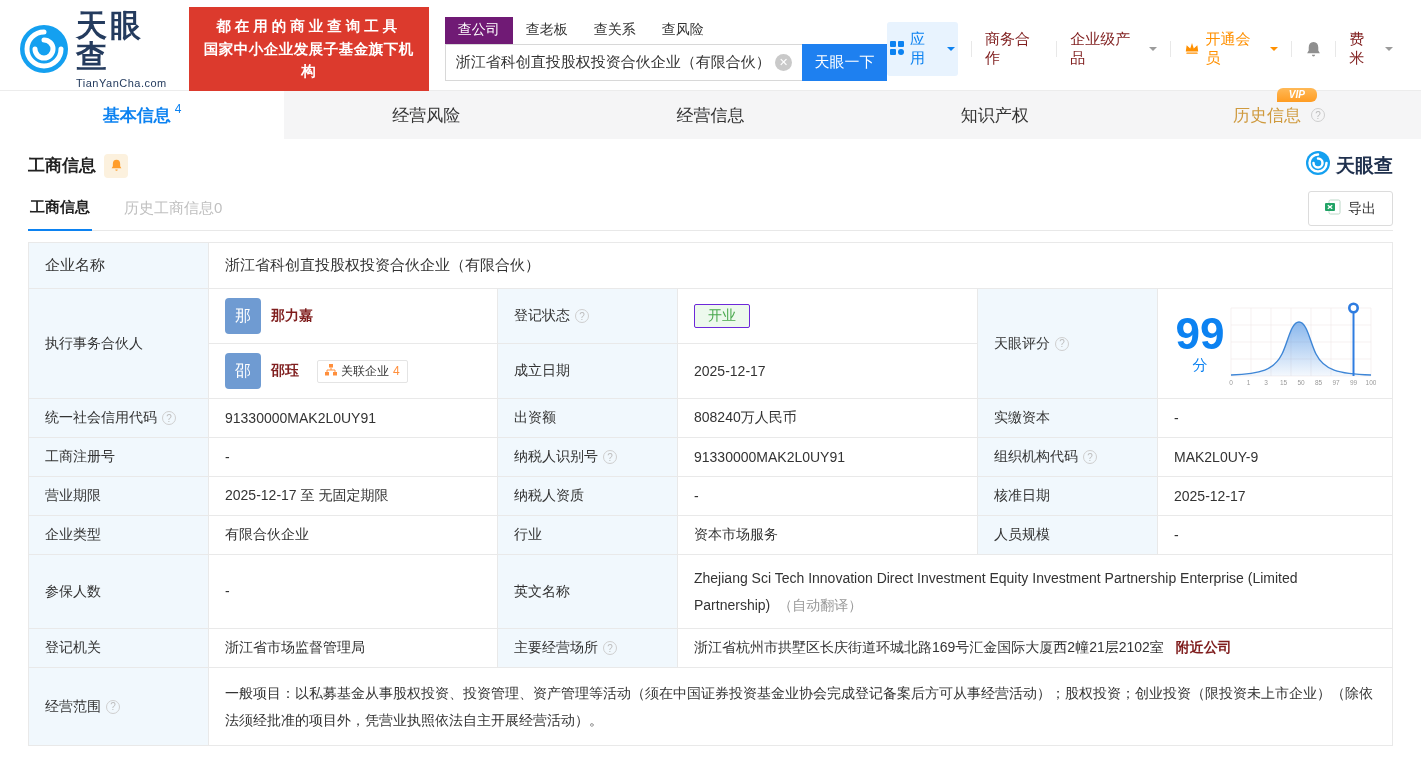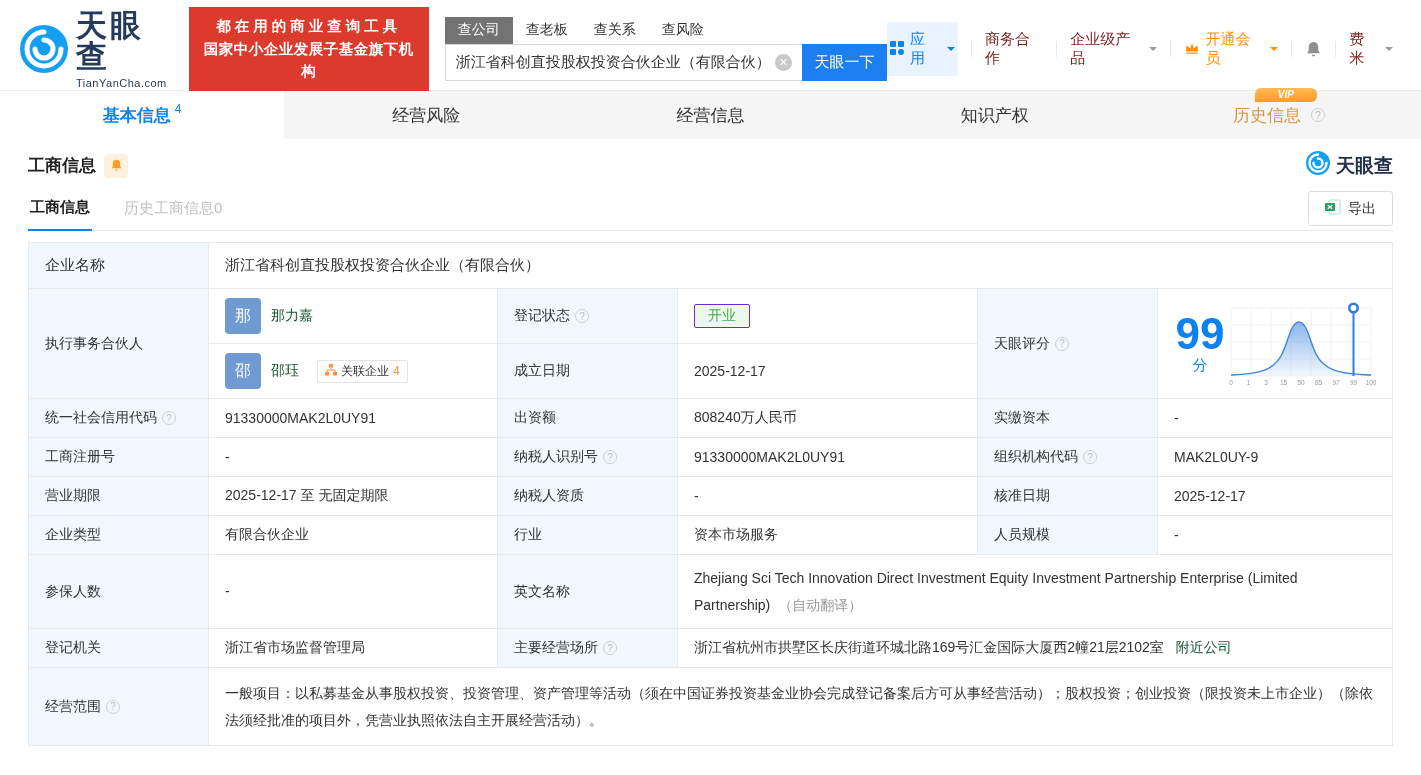--- a/index.html
+++ b/index.html
@@ -16,21 +16,21 @@
   .logo-texts { line-height:1; }
   .logo-title { font-size:31px; font-weight:bold; color:#243b5e; letter-spacing:3px; }
   .logo-domain { font-size:11px; color:#243b5e; margin-top:6px; letter-spacing:.5px; }
   .promo { background:#dc3a2d; color:#fff; margin-left:14px; padding:8px 10px; text-align:center;
            font-weight:bold; font-size:14.5px; line-height:1.55; }
   .promo-l1 { letter-spacing:4px; }
   .promo-l2 { letter-spacing:.5px; }
   .search-area { margin-left:16px; width:452px; }
   .search-tabs { display:flex; font-size:14px; }
   .search-tab { padding:4px 13px 5px; cursor:pointer; color:#333; }
-  .search-tab.active { background:#737373; color:#fff; }
+  .search-tab.active { background:#701a75; color:#fff; }
   .search-row { display:flex; }
   .search-box { position:relative; flex:1; }
   .search-input { width:100%; height:37px; border:1px solid #d8d8d8; border-right:none;
                   padding:0 34px 0 10px; font-size:15px; color:#333; outline:none;
                   font-family:"Liberation Sans","DejaVu Sans",sans-serif; }
   .clear-icon { position:absolute; right:10px; top:10px; width:17px; height:17px; border-radius:50%;
                 background:#c9c9c9; color:#fff; font-size:11px; display:flex; align-items:center;
                 justify-content:center; cursor:pointer; }
   .search-btn { width:85px; height:37px; background:#1e80f0; color:#fff; border:none;
                 font-size:15px; cursor:pointer; font-family:inherit; }
@@ -47,21 +47,21 @@
   
   .tabbar { display:flex; height:49px; background:#f5f5f6; border-top:1px solid #ececec; }
   .tab { flex:1; display:flex; align-items:center; justify-content:center; font-size:17px;
          color:#333; cursor:pointer; position:relative; }
   .tab.active { background:#fff; color:#0c82f1; font-weight:bold; }
   .tab .count { font-size:12px; color:#0c82f1; margin-left:4px; align-self:flex-start; margin-top:11px; font-weight:normal; }
   .tab.history { color:#cf9a3e; }
   .hist-wrap { position:relative; display:flex; align-items:center; gap:5px; }
   .vip-badge { position:absolute; top:-16px; right:8px; background:linear-gradient(#ffb957,#ff9c22);
                color:#fff; font-size:10px; font-weight:bold; font-style:italic;
-               padding:1px 23px 2px; border-radius:6px 6px 6px 0; }
+               padding:1px 12px 2px; border-radius:6px 6px 6px 0; }
   .q { width:14px; height:14px; border-radius:50%; border:1px solid #cfcfcf; color:#bdbdbd;
        font-size:10px; display:inline-flex; align-items:center; justify-content:center;
        margin-left:5px; flex:none; cursor:pointer; }
   .q::before { content:"?"; }
   
   .section-row { display:flex; align-items:center; justify-content:space-between; padding:12px 28px 8px; }
   .section-title { display:flex; align-items:center; gap:8px; font-size:17px; font-weight:bold; color:#222; }
   .bell-badge { width:24px; height:24px; background:#fcf1de; border-radius:4px;
                 display:flex; align-items:center; justify-content:center; }
   .watermark { display:flex; align-items:center; gap:6px; font-size:19px; font-weight:bold; color:#20314e; }
@@ -78,21 +78,21 @@
   table.info { width:100%; border-collapse:collapse; table-layout:fixed; margin-top:11px; }
   table.info td { border:1px solid #e9e9e9; padding:10px 16px; vertical-align:middle;
                   font-size:14px; color:#333; word-break:break-word; }
   td.lbl { background:#f1f8fd; }
   .lbl-inner { display:flex; align-items:center; }
   tr.row-name td { padding:13px 16px; font-size:15px; }
   tr.row-partner td { padding:9px 16px; }
   .partner { display:flex; align-items:center; gap:10px; }
   .avatar { width:36px; height:36px; border-radius:4px; background:#6f9bd2; color:#fff;
             font-size:16px; display:flex; align-items:center; justify-content:center; flex:none; cursor:pointer; }
-  a.link { color:#14532d; text-decoration:none; cursor:pointer; }
+  a.link { color:#7f1d1d; text-decoration:none; cursor:pointer;font-weight:bold; }
   .rel-badge { display:inline-flex; align-items:center; gap:4px; border:1px solid #e4e4e4;
                border-radius:2px; padding:2px 7px; font-size:12px; margin-left:8px; cursor:pointer; }
   .rel-badge .cnt { color:#ff8f3c; }
   .status-badge { display:inline-block; padding:2px 13px; background:#edf9ed; border:1px solid #6d28d9;
                   color:#49a84d; border-radius:2px; font-size:14px; }
   .score-cell { text-align:center; }
   .score-flex { display:flex; align-items:center; justify-content:center; gap:0; }
   .score-num { font-size:44px; font-weight:bold; color:#0c82f1; line-height:1; }
   .score-unit { font-size:15px; color:#0c82f1; vertical-align:baseline; }
   .note { color:#999; margin-left:4px; }

